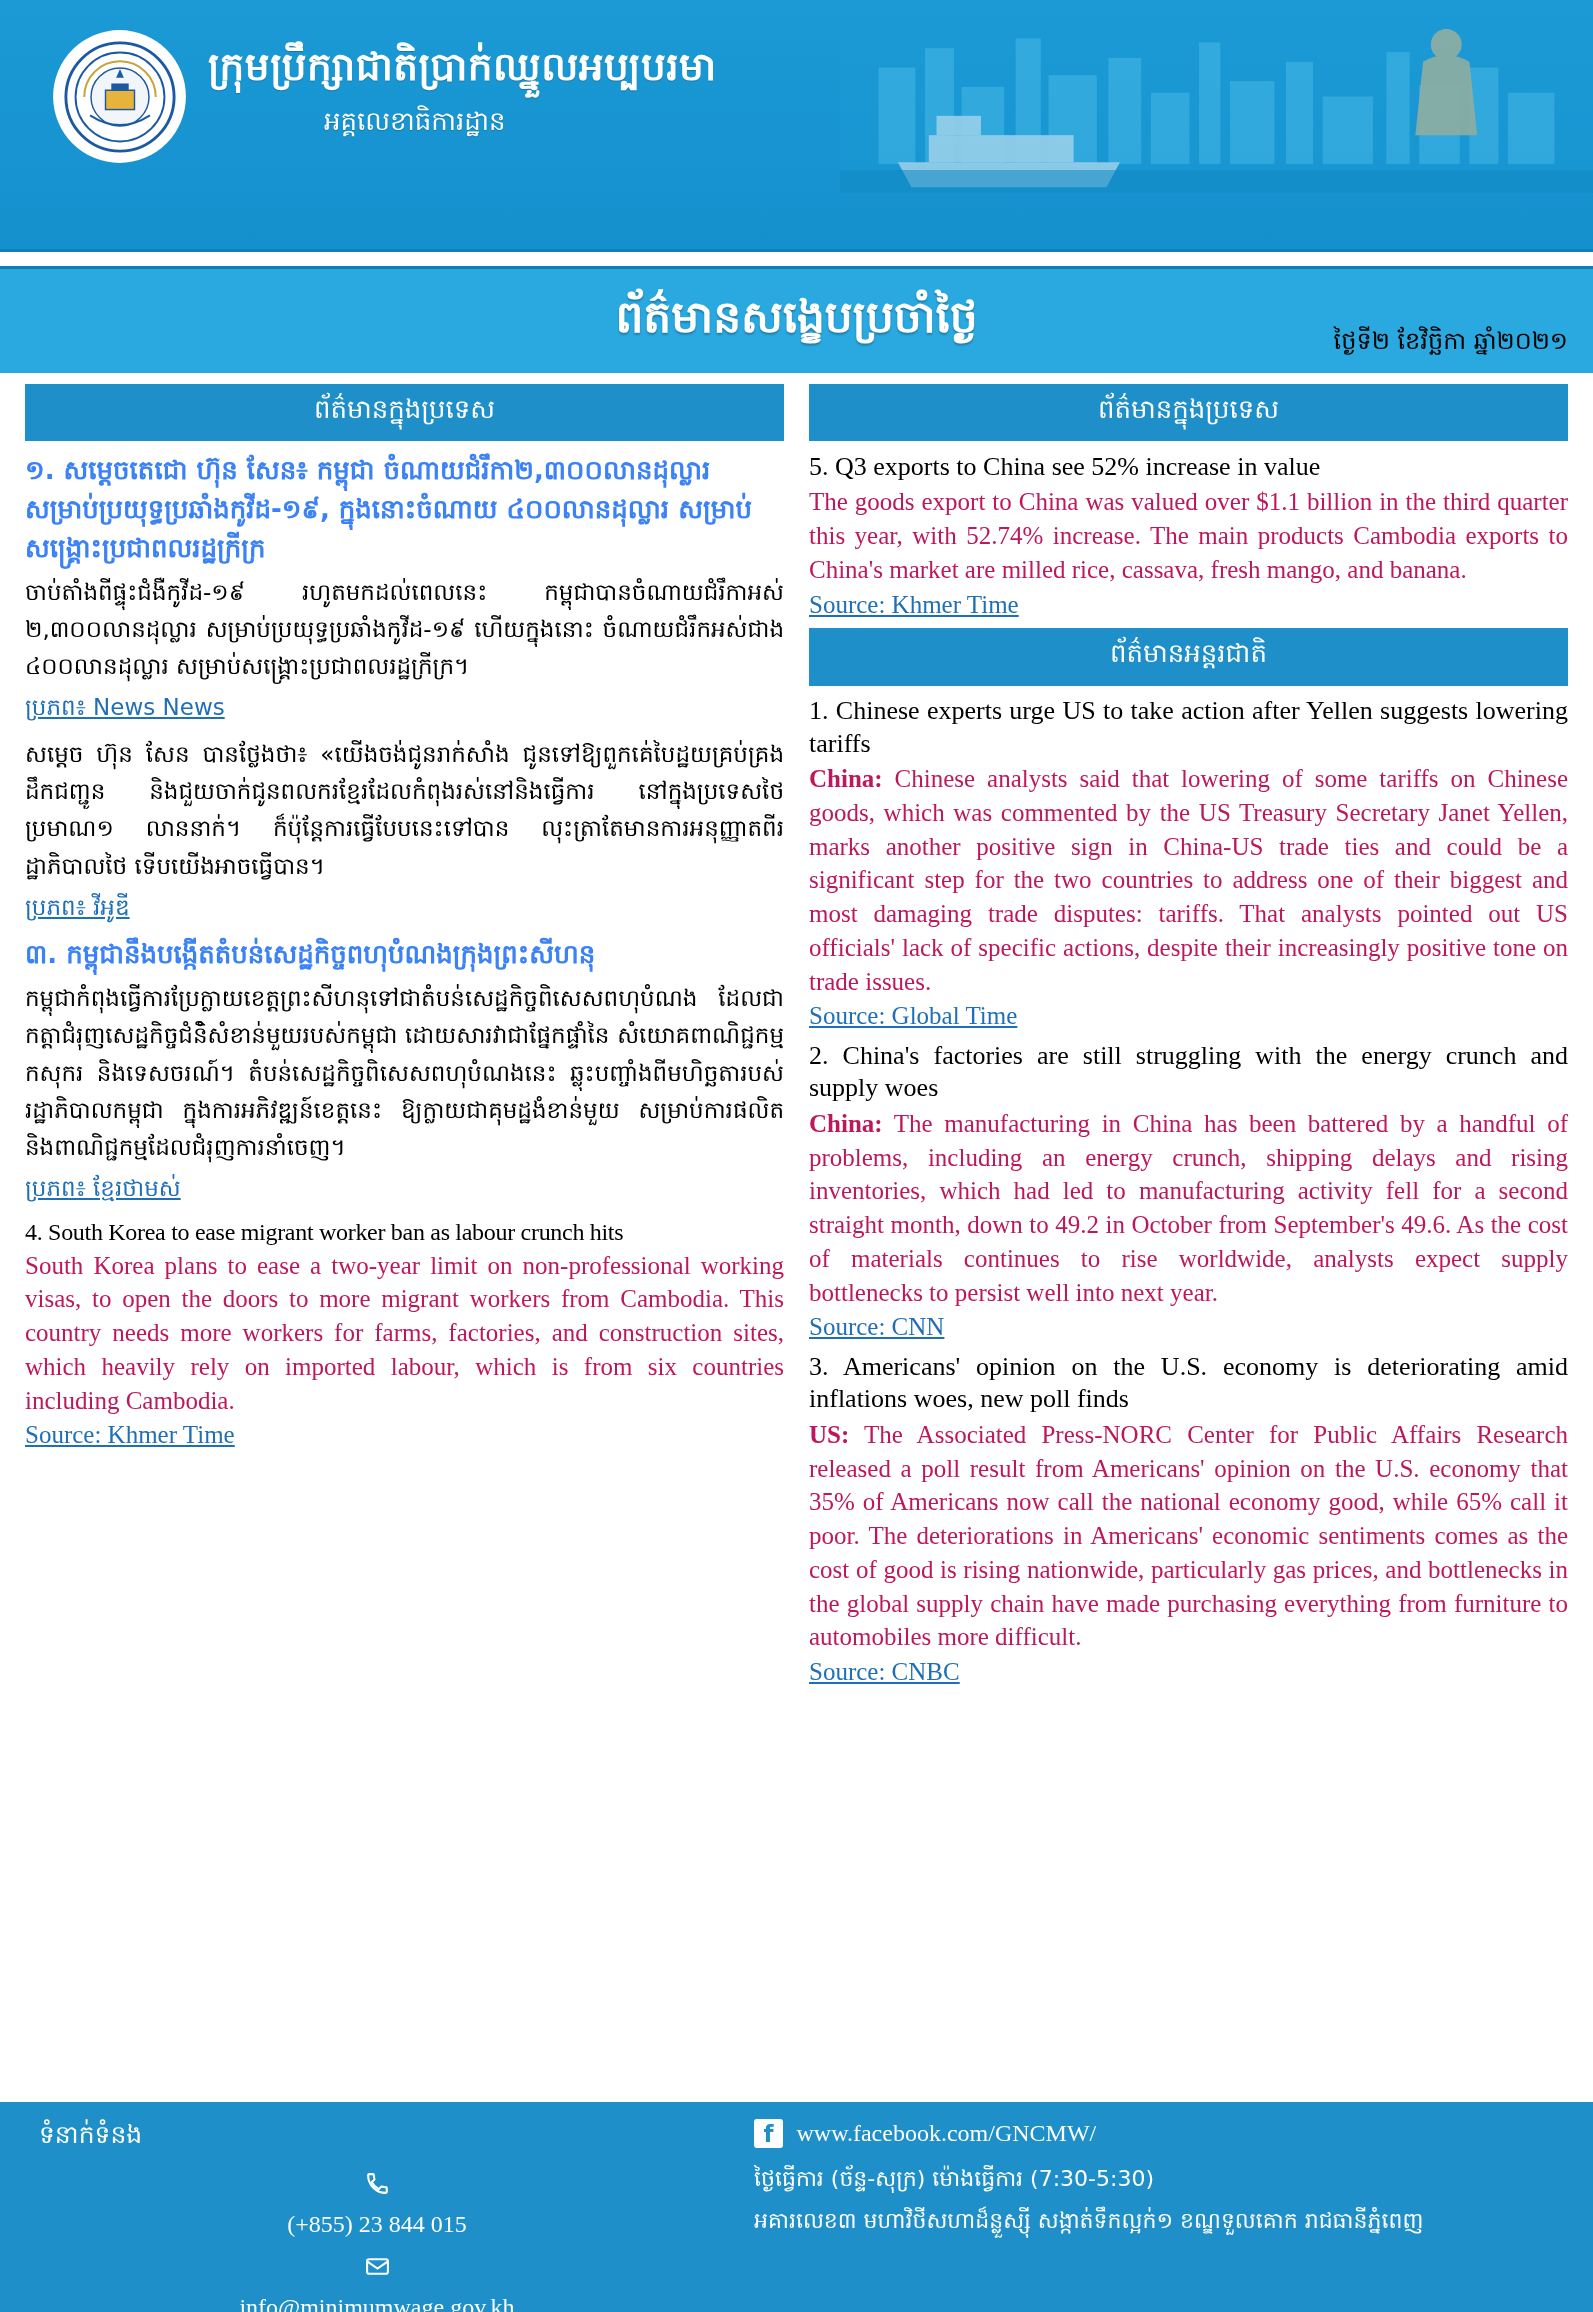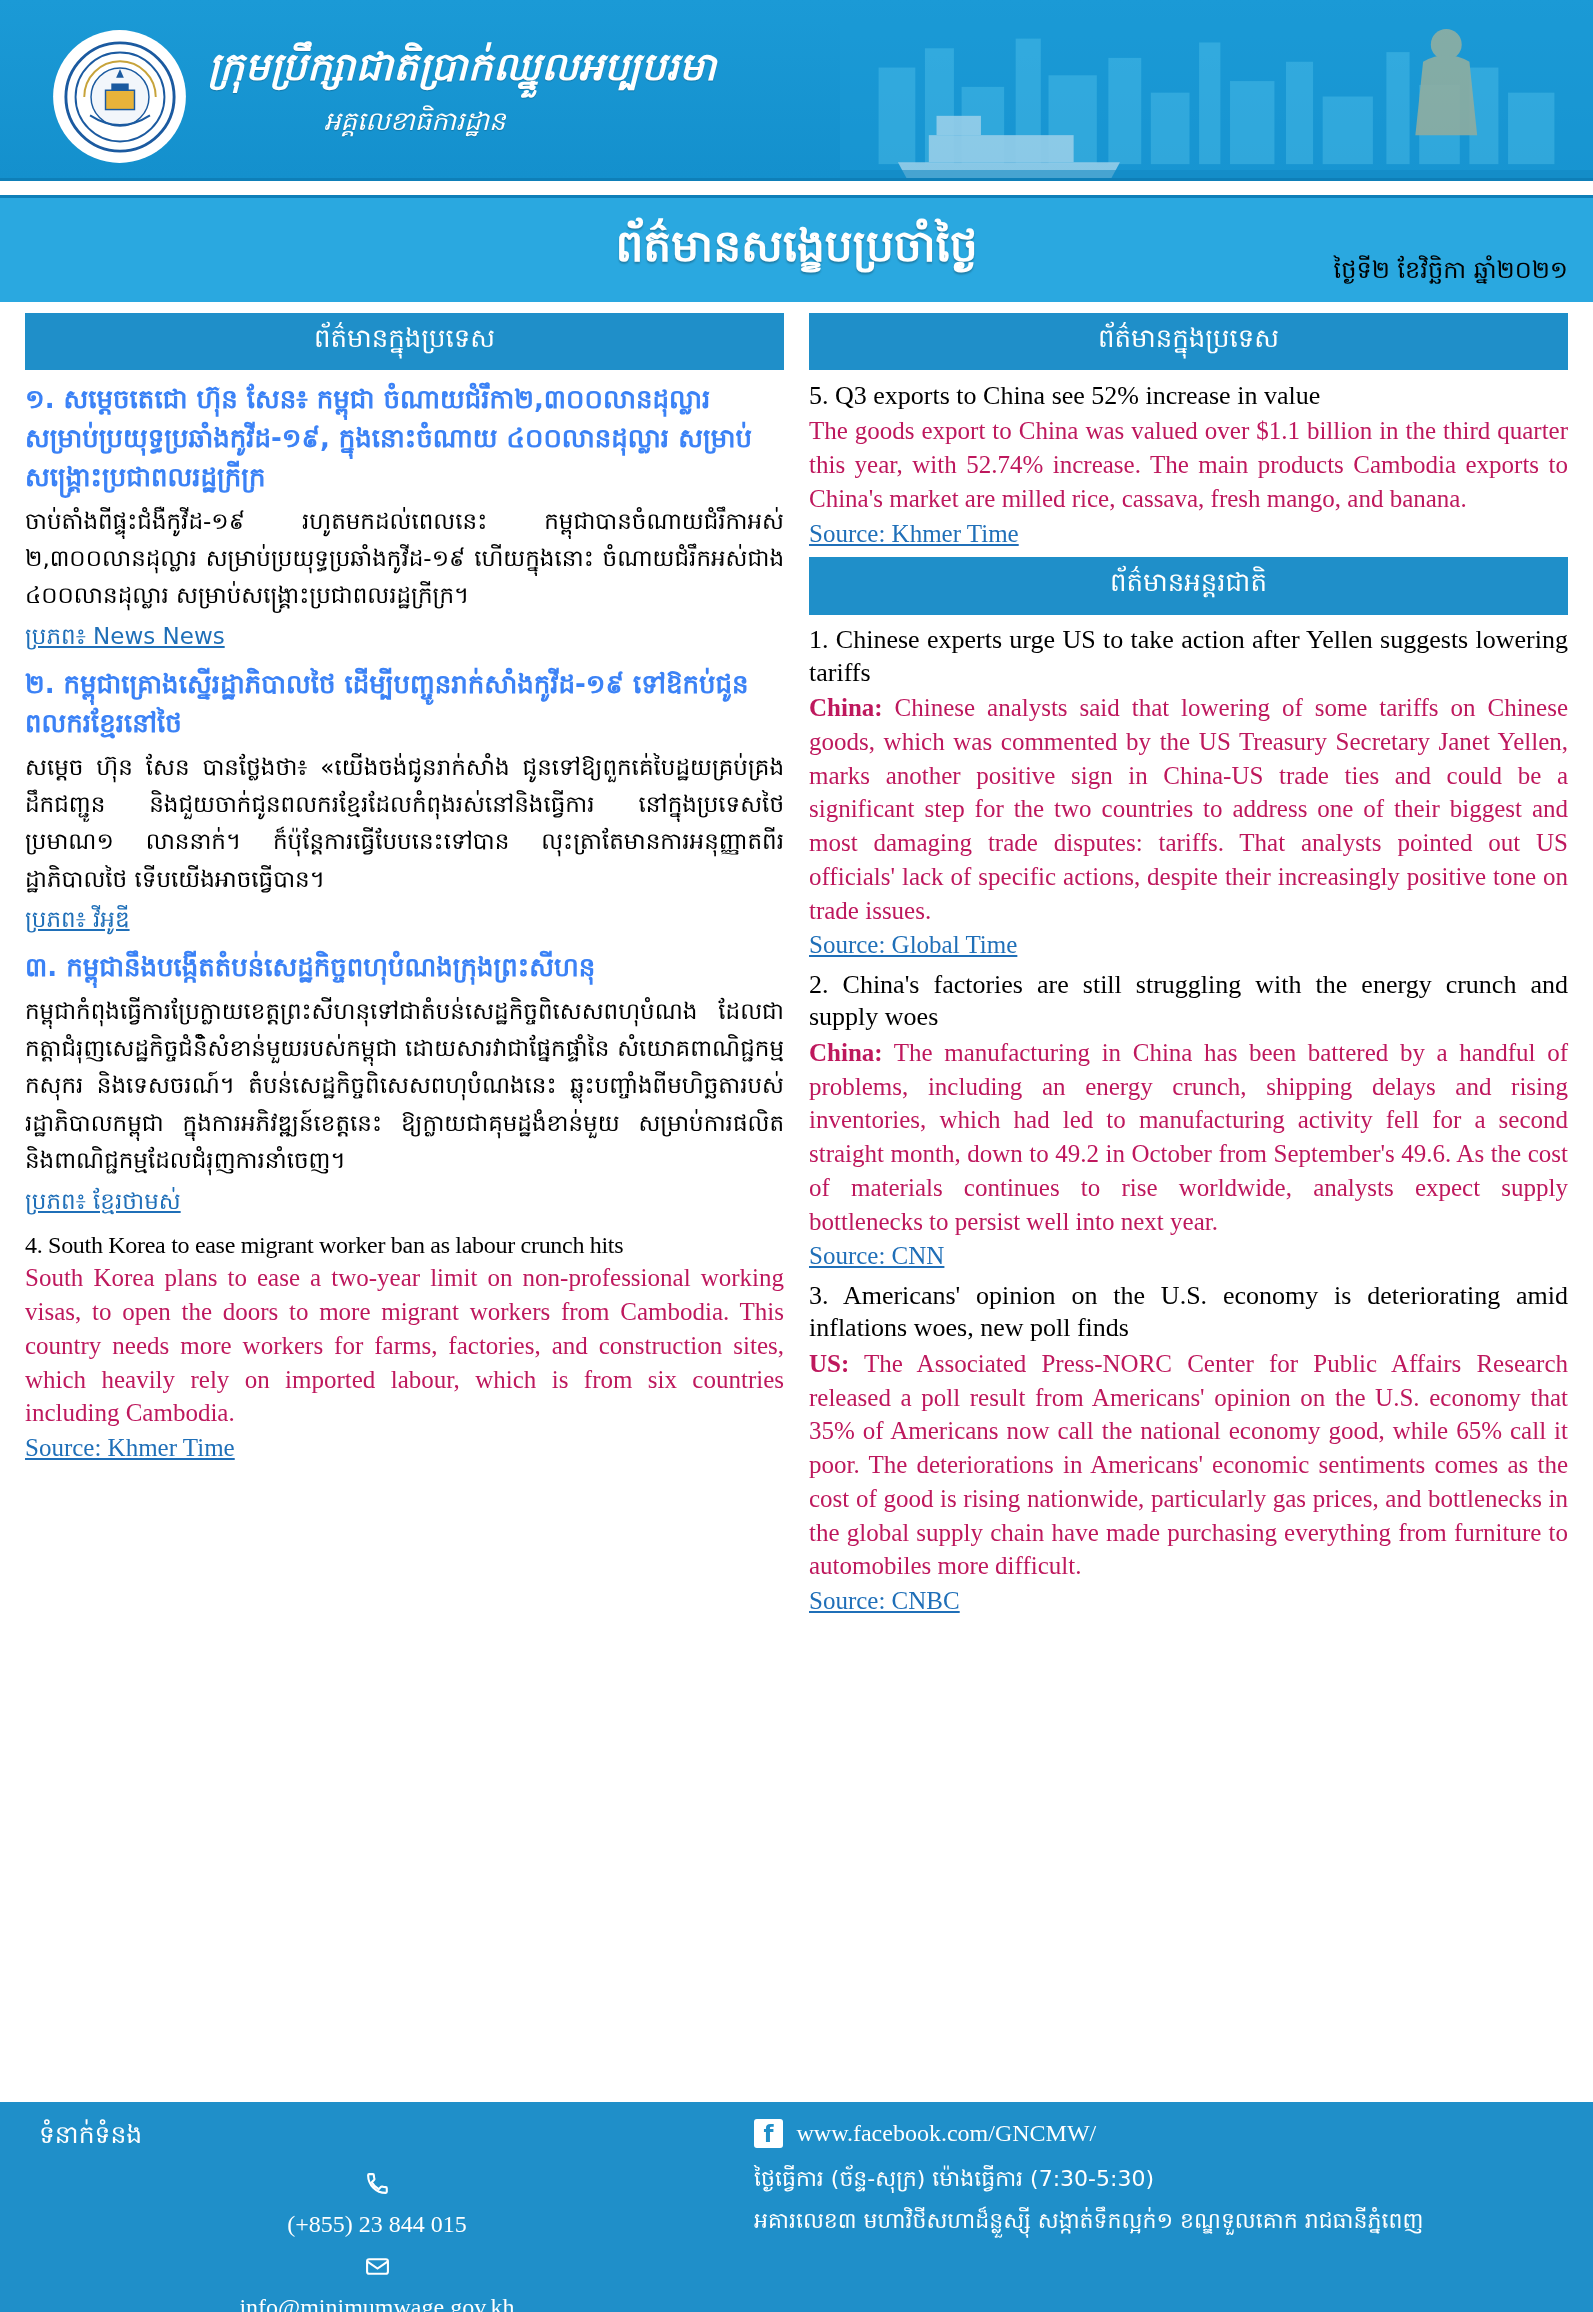--- a/index.html
+++ b/index.html
@@ -19,24 +19,23 @@
     width: 1593px;
     height: 2312px;
     background: #ffffff;
     box-sizing: border-box;
     padding: 0;
   }
 
   
   .masthead {
     position: relative;
-    height: 178px;
+    height: 249px;
     background: linear-gradient(180deg,#1b9ad6 0%, #1490cd 100%);
     overflow: hidden;
-    font-style: italic;
   }
   .masthead .skyline {
     position: absolute;
     right: 0; top: 0; bottom: 0;
     width: 753px;
     opacity: 0.55;
   }
   .logo-wrap {
     position: absolute;
     left: 56px; top: 33px;
@@ -292,21 +291,20 @@
 
   <div class="content">
 
     <div class="col">
       <div class="section-head">ព័ត៌មានក្នុងប្រទេស</div>
 
       <h3 class="head-kh">១. សម្តេចតេជោ ហ៊ុន សែន៖ កម្ពុជា ចំណាយជំរឹកា២,៣០០លានដុល្លារ សម្រាប់ប្រយុទ្ធប្រឆាំងកូវីដ-១៩, ក្នុងនោះចំណាយ ៤០០លានដុល្លារ សម្រាប់សង្គ្រោះប្រជាពលរដ្ឋក្រីក្រ</h3>
       <p class="body-kh">ចាប់តាំងពីផ្ទុះជំងឺកូវីដ-១៩ រហូតមកដល់ពេលនេះ កម្ពុជាបានចំណាយជំរឹកាអស់ ២,៣០០លានដុល្លារ សម្រាប់ប្រយុទ្ធប្រឆាំងកូវីដ-១៩ ហើយក្នុងនោះ ចំណាយជំរឹកអស់ជាង ៤០០លានដុល្លារ សម្រាប់សង្គ្រោះប្រជាពលរដ្ឋក្រីក្រ។</p>
       <a class="source kh">ប្រភព៖ News News</a>
 
-      <h3 class="head-kh">២. កម្ពុជាគ្រោងស្នើរដ្ឋាភិបាលថៃ ដើម្បីបញ្ចូនរាក់សាំងកូវីដ-១៩ ទៅឱកប់ជូនពលករខ្មែរនៅថៃ</h3>
       <p class="body-kh">សម្តេច ហ៊ុន សែន បានថ្លែងថា៖ «យើងចង់ជូនរាក់សាំង ជូនទៅឱ្យពួកគេ់បៃដ្ឋយគ្រប់គ្រង ដឹកជញ្ជូន និងជួយចាក់ជូនពលករខ្មែរដែលកំពុងរស់នៅនិងធ្វើការ នៅក្នុងប្រទេសថៃ ប្រមាណ១ លាននាក់។ ក៏ប៉ុន្តែការធ្វើបែបនេះទៅបាន លុះត្រាតែមានការអនុញ្ញាតពីរដ្ឋាភិបាលថៃ ទើបយើងអាចធ្វើបាន។</p>
       <a class="source kh">ប្រភព៖ វីអូឌី</a>
 
       <h3 class="head-kh">៣. កម្ពុជានឹងបង្កើតតំបន់សេដ្ឋកិច្ចពហុបំណងក្រុងព្រះសីហនុ</h3>
       <p class="body-kh">កម្ពុជាកំពុងធ្វើការប្រែក្លាយខេត្តព្រះសីហនុទៅជាតំបន់សេដ្ឋកិច្ចពិសេសពហុបំណង ដែលជាកត្តាជំរុញសេដ្ឋកិច្ចជំនិំសំខាន់មួយរបស់កម្ពុជា ដោយសារវាជាផ្នែកផ្ទាំនៃ សំយោគពាណិជ្ជកម្មកសុករ និងទេសចរណ៍។ តំបន់សេដ្ឋកិច្ចពិសេសពហុបំណងនេះ ឆ្លុះបញ្ចាំងពីមហិច្ឆតារបស់រដ្ឋាភិបាលកម្ពុជា ក្នុងការអភិវឌ្ឍន៍ខេត្តនេះ ឱ្យក្លាយជាគុមដ្ឋងំខាន់មួយ សម្រាប់ការផលិត និងពាណិជ្ជកម្មដែលជំរុញការនាំចេញ។</p>
       <a class="source kh">ប្រភព៖ ខ្មែរថាមស់</a>
 
       <h3 class="head-en tight">4. South Korea to ease migrant worker ban as labour crunch hits</h3>
       <p class="body-en">South Korea plans to ease a two-year limit on non-professional working visas, to open the doors to more migrant workers from Cambodia. This country needs more workers for farms, factories, and construction sites, which heavily rely on imported labour, which is from six countries including Cambodia.</p>
       <a class="source">Source: Khmer Time</a>

